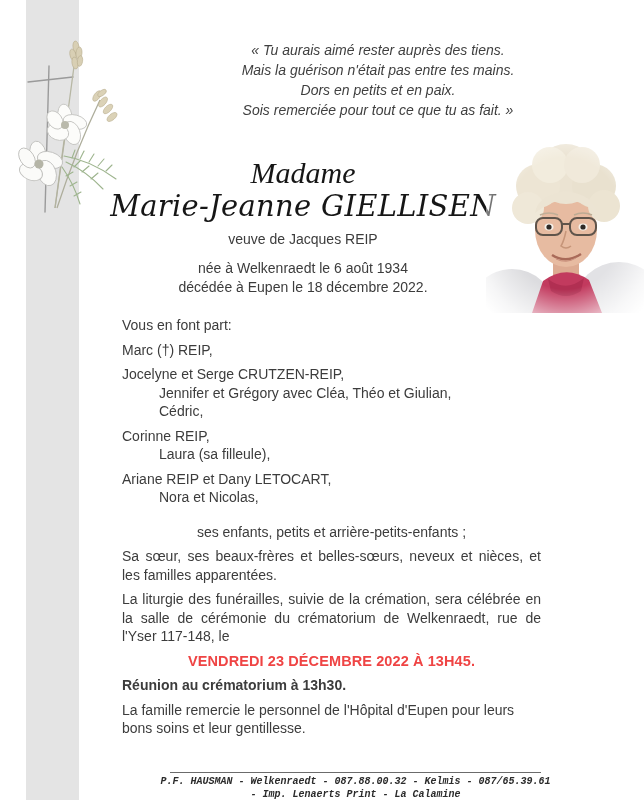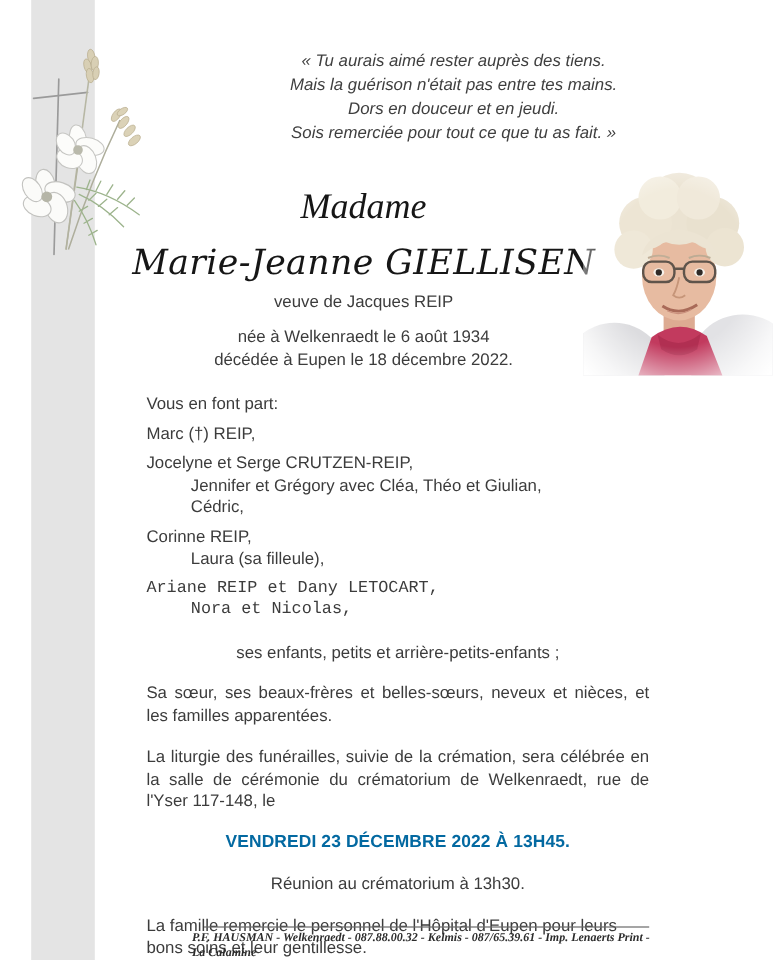--- a/index.html
+++ b/index.html
@@ -28,67 +28,67 @@
     color:#3f3f3f;
   }
 
   .heading { position:absolute; left:83px; top:158px; width:440px; text-align:center; color:var(--heading_text,#161616); }
   .heading .title {
     font-family:Liberation Serif, serif; font-style:italic;
     font-size:30px; line-height:30px;
   }
   .heading .name {
     font-family:"DejaVu Serif", serif; font-style:italic;
-    font-size:29px; line-height:34px; margin-top:13px;
+    font-size:29px; line-height:34px; margin-top:1px;
     letter-spacing:0.3px;
   }
   .heading .widow { font-size:14px; margin-top:8px; color:#3c3c3c; }
   .heading .born  { font-size:14px; margin-top:12px; line-height:19px; color:#3c3c3c; }
   .heading .died  { font-size:14px; line-height:19px; color:#3c3c3c; }
 
   .photo {
     position:absolute; left:486px; top:141px; width:158px; height:172px;
   }
   .photo .fade {
     position:absolute; inset:0;
     background:radial-gradient(ellipse at 50% 48%, rgba(255,255,255,0) 52%, rgba(255,255,255,0.75) 82%, #ffffff 97%);
     pointer-events:none;
   }
 
   .main {
     position:absolute; left:122px; top:311px; width:419px;
     font-size:14px; line-height:18.5px;
   }
-  .main p { margin:16px 0 6px 0; }
+  .main p { margin:5px 0 6px 0; }
   .indent { margin-left:37px; }
   .group { margin-bottom:6px; }
   .descendants { text-align:center; margin:1px 0 4px 0; }
   .just { text-align:justify; }
   .relatives { margin-bottom:7px; }
   .liturgy { margin-bottom:4px; }
   .ceremony {
     text-align:center; font-weight:bold; font-size:14.5px;
-    margin:8px 0 1px 0; letter-spacing:0.1px; color:#0369a1;
-  }
-  .meeting { text-align:center; margin-bottom:8px; }
+    margin:8px 0 1px 0; letter-spacing:0.1px; color:#ef4444;
+  }
+  .meeting { margin-bottom:8px;font-weight:bold; }
   .repose { margin-bottom:8px; }
   .bold { font-weight:bold; }
   .thanks { margin:0; }
 
   .footer-rule {
     position:absolute; left:170px; top:772px; width:371px; height:0;
     border-top:1px solid var(--rule,#6b6b6b);
   }
   .footer-text {
     position:absolute; left:160px; top:775px; width:391px;
-    text-align:left;
+    text-align:center;
     font-style:italic; font-weight:600;
     font-size:10px; line-height:13px;
     color:var(--footer_text,#2b2b2b);
-    font-family:Liberation Serif, serif;
+    font-family:Liberation Mono, monospace;
   }
 </style>
 </head>
 <body>
 
 <div class="stripe"></div>
 
 <div class="artwork">
   <svg width="116" height="186" viewBox="0 0 116 186">
 
@@ -150,21 +150,21 @@
       <ellipse cx="17" cy="134" rx="12" ry="8" transform="rotate(202 17 134)"></ellipse>
       <ellipse cx="13" cy="120" rx="11" ry="7" transform="rotate(237 13 120)"></ellipse>
       <circle cx="25" cy="126" r="4.5" fill="#b5b5a7" stroke="none"></circle>
     </g>
   </svg>
 </div>
 
 <div class="quote">
   <div>« Tu aurais aimé rester auprès des tiens.</div>
   <div>Mais la guérison n'était pas entre tes mains.</div>
-  <div>Dors en douceur et en jeudi.</div>
+  <div>Dors en petits et en paix.</div>
   <div>Sois remerciée pour tout ce que tu as fait. »</div>
 </div>
 
 <div class="heading">
   <div class="title">Madame</div>
   <div class="name">Marie-Jeanne GIELLISEN</div>
   <div class="widow">veuve de Jacques REIP</div>
   <div class="born">née à Welkenraedt le 6 août 1934</div>
   <div class="died">décédée à Eupen le 18 décembre 2022.</div>
 </div>
@@ -223,21 +223,21 @@
   </div>
   <div class="group">
     <div>Jocelyne et Serge CRUTZEN-REIP,</div>
     <div class="indent">Jennifer et Grégory avec Cléa, Théo et Giulian,</div>
     <div class="indent">Cédric,</div>
   </div>
   <div class="group">
     <div>Corinne REIP,</div>
     <div class="indent">Laura (sa filleule),</div>
   </div>
-  <div class="group" style="margin-bottom:16px;font-family:Liberation Mono, monospace;">
+  <div class="group" style="margin-bottom:16px;">
     <div>Ariane REIP et Dany LETOCART,</div>
     <div class="indent">Nora et Nicolas,</div>
   </div>
 
   <p class="descendants">ses enfants, petits et arrière-petits-enfants ;</p>
 
   <p class="just relatives">Sa sœur, ses beaux-frères et belles-sœurs, neveux et nièces, et les familles apparentées.</p>
 
   <p class="just liturgy">La liturgie des funérailles, suivie de la crémation, sera célébrée en la salle de cérémonie du crématorium de Welkenraedt, rue de l'Yser 117-148, le</p>
 

